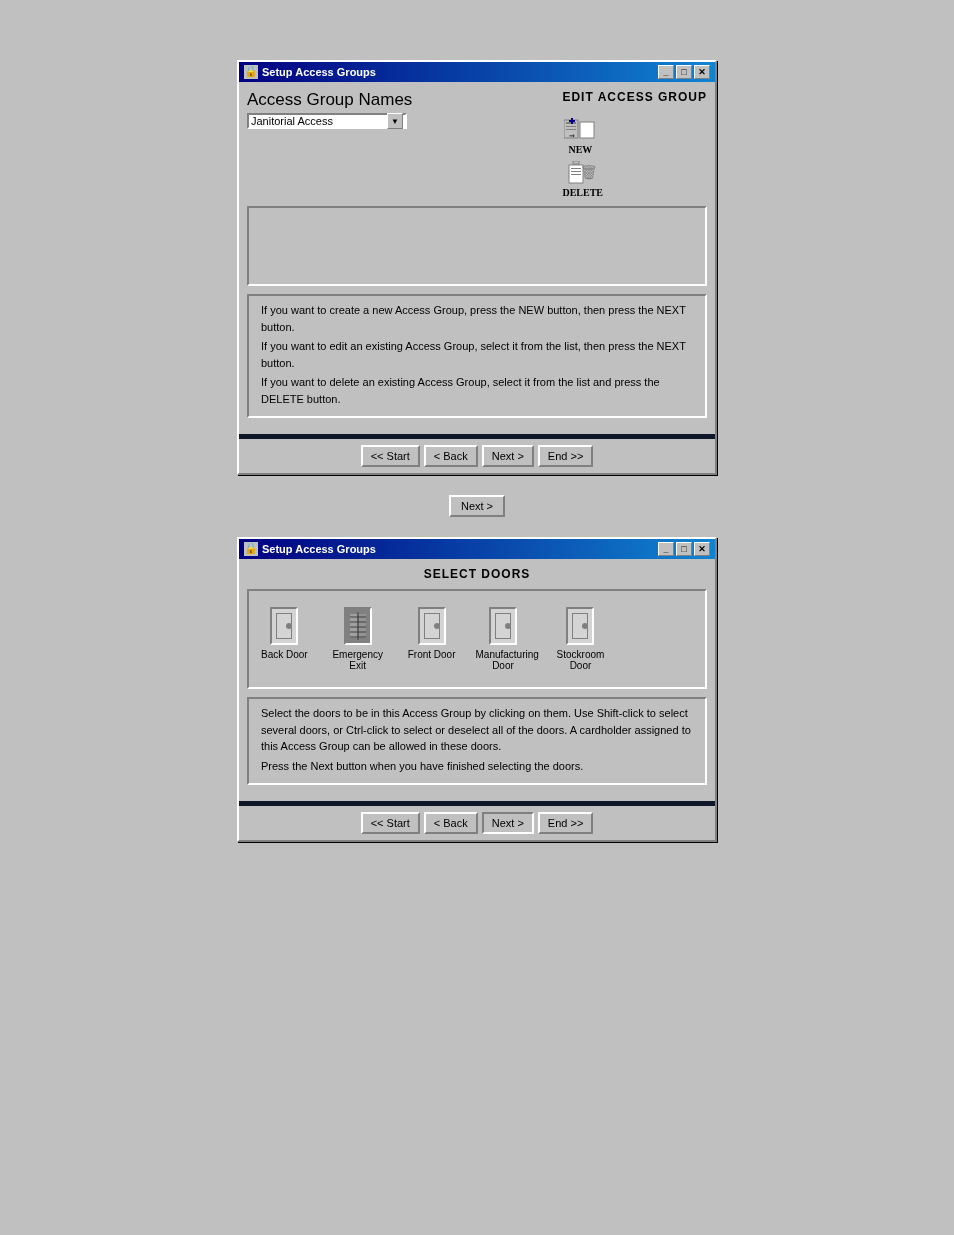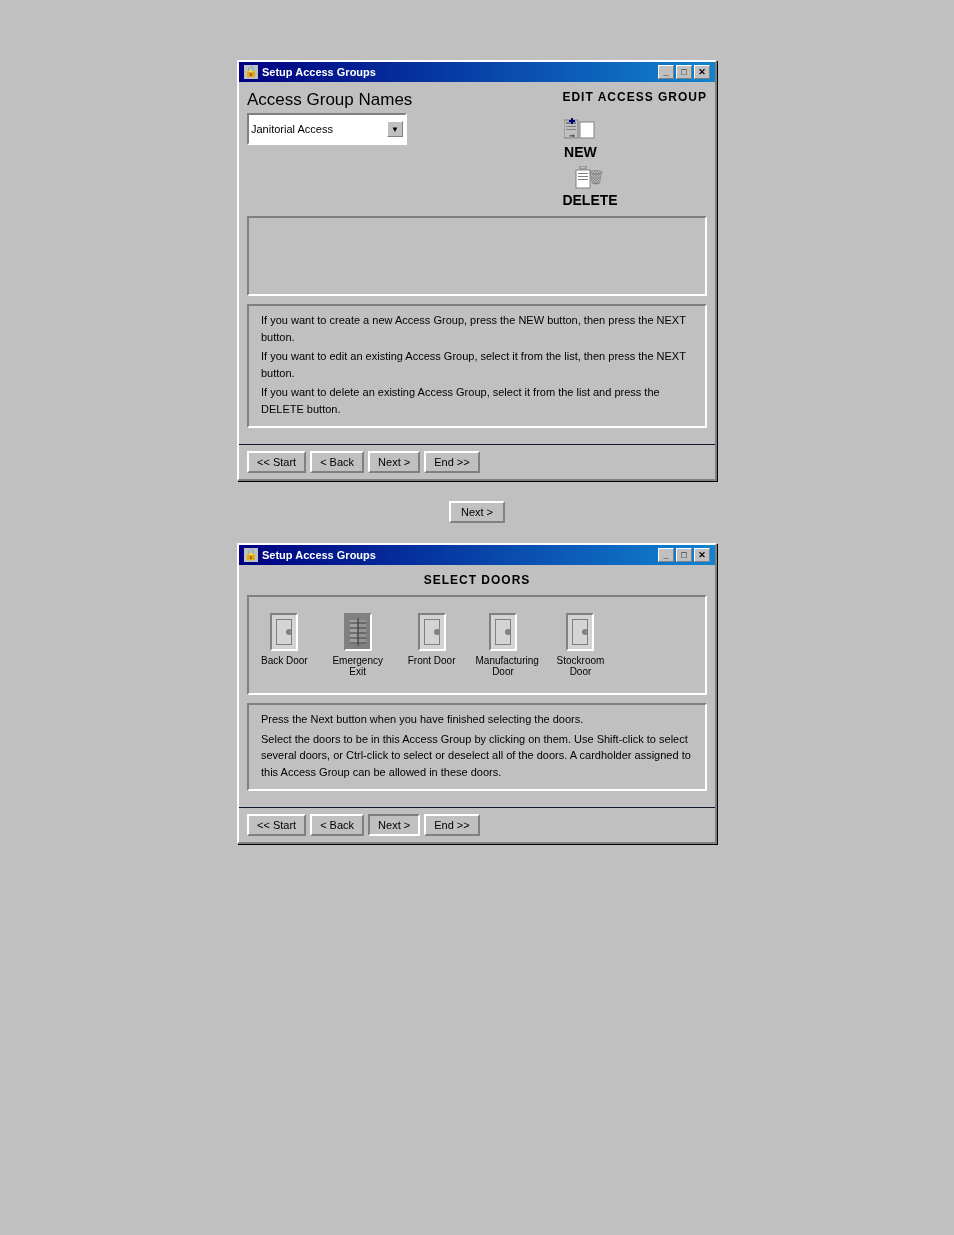--- a/index.html
+++ b/index.html
@@ -98,21 +98,21 @@
     }
 
     .field-label {
       font-size: 17px;
       margin-bottom: 3px;
     }
 
     
     .win-select {
       width: 160px;
-      height: 32px;
+      height: 16px;
       background: white;
       border: 2px solid;
       border-color: #808080 #ffffff #ffffff #808080;
       font-size: 11px;
       padding: 1px 2px;
       display: flex;
       align-items: center;
       justify-content: space-between;
     }
 
@@ -139,44 +139,46 @@
     .icon-btn-icon {
       width: 36px;
       height: 28px;
       display: flex;
       align-items: center;
       justify-content: center;
       font-size: 16px;
     }
 
     .icon-btn-label {
-      font-size: 14px;
+      font-size: 10px;
       font-weight: bold;
+      font-family: Liberation Serif, serif;
     }
 
     
     .info-box {
       border: 2px solid;
       border-color: #808080 #ffffff #ffffff #808080;
       background: #c0c0c0;
       padding: 6px 12px;
       font-size: 11px;
       line-height: 1.5;
       margin-bottom: 8px;
     }
 
     .info-box p {
       margin-bottom: 3px;
     }
 
     
     .nav-bar {
-      border-top: 1px solid #0f172a;
+      border-top: 5px solid #0f172a;
       padding: 6px 8px;
       display: flex;
+      justify-content: center;
       gap: 4px;
     }
 
     .win-btn {
       min-width: 50px;
       height: 22px;
       background: #c0c0c0;
       border: 2px solid;
       border-color: #ffffff #808080 #808080 #ffffff;
       font-size: 11px;
@@ -416,22 +418,22 @@
         <div class="door-item">
           <div class="door-icon">
             <div style="width:6px;height:6px;background:#808080;border-radius:50%;position:absolute;right:4px;top:50%;transform:translateY(-50%)"></div>
           </div>
           <span class="door-label">Stockroom Door</span>
         </div>
       </div>
     </div>
 
     <div class="info-box">
+      <p>Select the doors to be in this Access Group by clicking on them.  Use Shift-click to select several doors, or Ctrl-click to select or deselect all of the doors.  A cardholder assigned to this Access Group can be allowed in these doors.</p>
       <p>Press the Next button when you have finished selecting the doors.</p>
-      <p>Select the doors to be in this Access Group by clicking on them.  Use Shift-click to select several doors, or Ctrl-click to select or deselect all of the doors.  A cardholder assigned to this Access Group can be allowed in these doors.</p>
     </div>
   </div>
 
   <div class="nav-bar">
     <button class="win-btn">&lt;&lt; Start</button>
     <button class="win-btn">&lt; Back</button>
     <button class="win-btn active-btn">Next &gt;</button>
     <button class="win-btn">End &gt;&gt;</button>
   </div>
 </div>

